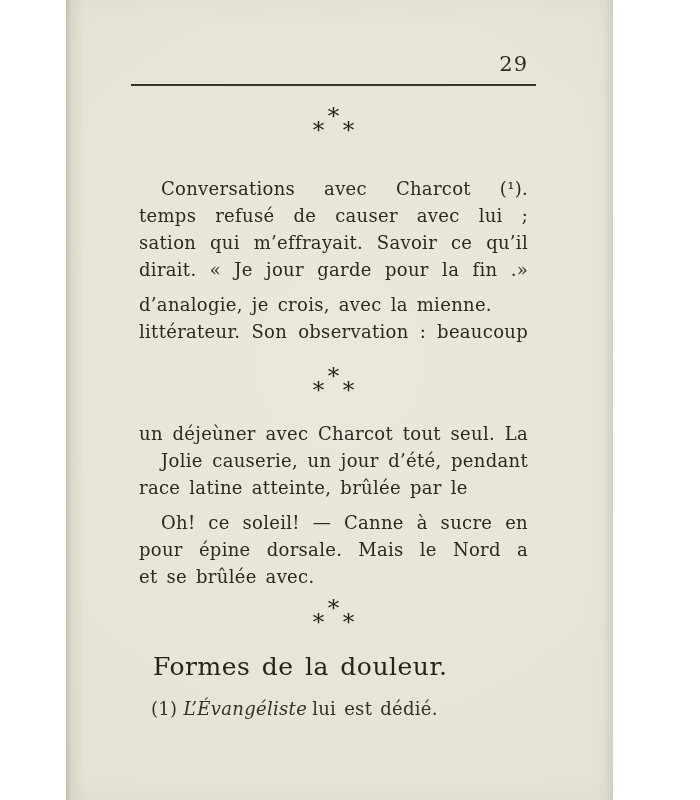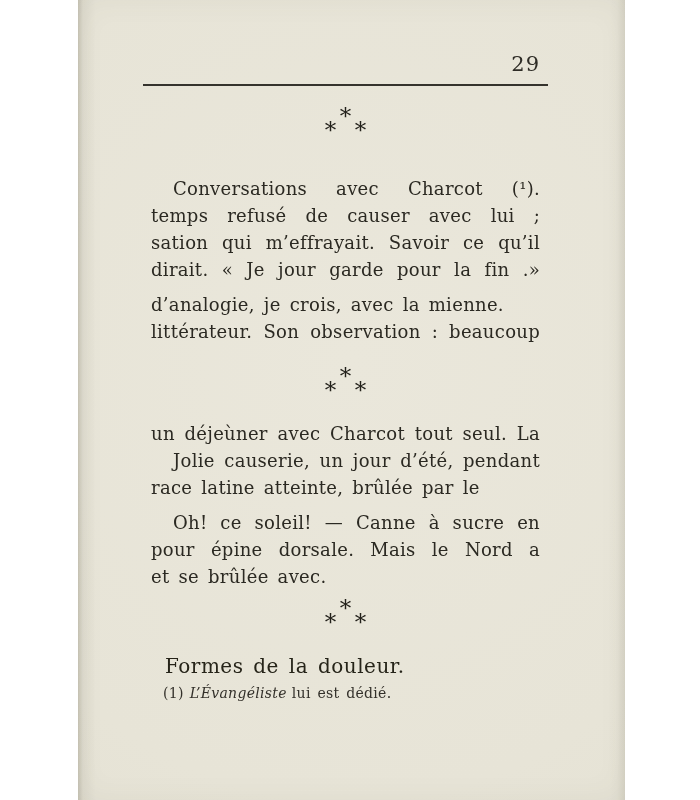--- a/index.html
+++ b/index.html
@@ -6,21 +6,21 @@
     margin: 0;
     padding: 0;
     width: 700px;
     height: 800px;
     background: #ffffff;
     overflow: hidden;
     font-family: "DejaVu Serif", serif;
   }
   .scan-page {
     position: absolute;
-    left: 78px;
+    left: 66px;
     top: 0;
     width: 547px;
     height: 800px;
     color: #2b2922;
     background:
       linear-gradient(90deg, rgba(74,68,50,0.20) 0, rgba(74,68,50,0.06) 5px, rgba(74,68,50,0) 18px),
       linear-gradient(270deg, rgba(74,68,50,0.10) 0, rgba(74,68,50,0.02) 8px, rgba(74,68,50,0) 16px),
       radial-gradient(140% 100% at 50% 45%, #eae7db 0%, #e7e4d7 55%, #e2dfd1 100%);
     box-shadow: inset 0 0 30px rgba(90,82,60,0.06);
   }
@@ -69,30 +69,30 @@
     height: 27px;
     overflow: hidden;
     text-align: left;
   }
   .line.j { text-align: justify; }
   .line.j::after { content: ""; display: inline-block; width: 100%; height: 0; }
   .line.indent { text-indent: 22px; }
   .section-heading {
     margin-top: 16px;
     padding-left: 22px;
-    font-size: 20px;
+    font-size: 25px;
     letter-spacing: 0.5px;
     word-spacing: 3px;
     line-height: 27px;
     color: #262419;
   }
   .footnote {
-    margin-top: 3px;
+    margin-top: 19px;
     padding-left: 20px;
-    font-size: 14px;
+    font-size: 18px;
     letter-spacing: 0.3px;
     word-spacing: 2px;
     line-height: 20px;
     color: #33302a;
   }
   .footnote .work { font-style: italic; margin: 0 5px 0 6px; }
 </style>
 </head>
 <body>
 

